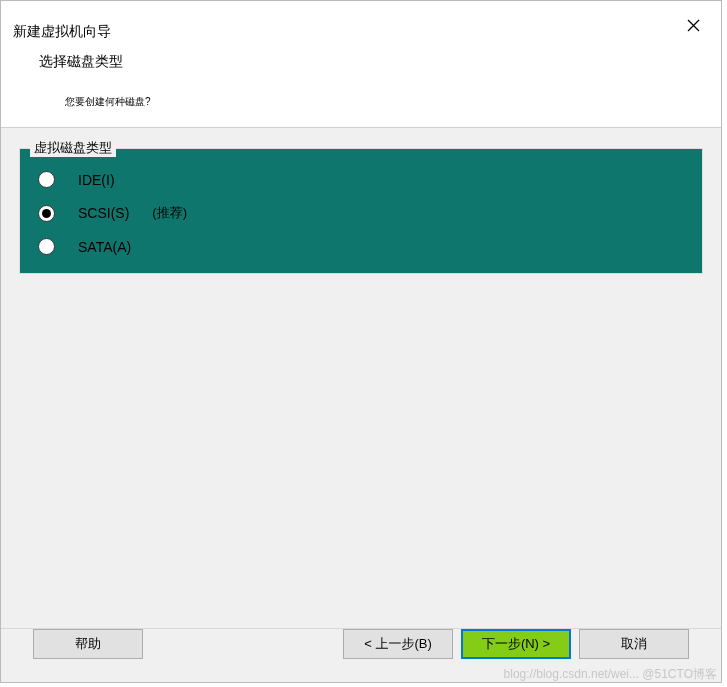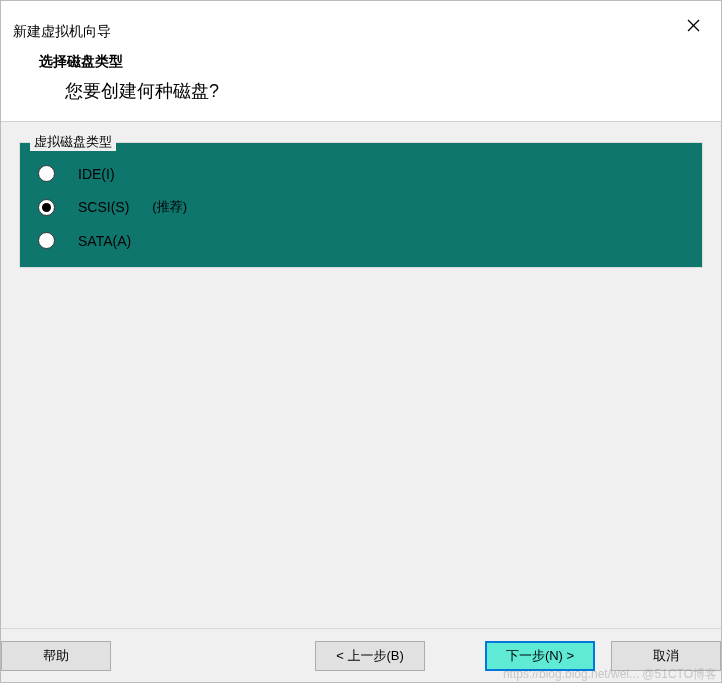--- a/index.html
+++ b/index.html
@@ -42,26 +42,26 @@
       cursor: pointer;
       font-size: 14px;
     }
     .close-btn svg { width: 13px; height: 13px; }
     .header-area {
       padding: 12px 16px 18px 38px;
       background: #fff;
     }
     .header-title {
       font-size: 14px;
-      font-weight: bold;
-      color: #000;
-      margin-bottom: 8px;
+      font-weight: normal;
+      color: #000;
+      margin-bottom: 24px;
     }
     .header-subtitle {
-      font-size: 18px;
+      font-size: 10px;
       color: #000;
       padding-left: 26px;
     }
     .divider {
       height: 1px;
       background: #d0d0d0;
     }
     .content-area {
       flex: 1;
       background: #f0f0f0;
@@ -118,42 +118,41 @@
     }
     .radio-hint {
       font-size: 13px;
       color: #000;
     }
     .button-bar {
       height: 54px;
       background: #f0f0f0;
       border-top: 1px solid #d8d8d8;
       display: flex;
-      align-items: center;
-      padding: 0 0;
-      gap: 16px;
+      align-items: flex-start;
+      padding: 0 32px;
+      gap: 8px;
     }
     .spacer { flex: 1; }
     .btn {
       height: 30px;
       min-width: 110px;
       border: 1px solid #adadad;
       background: #e1e1e1;
       font-size: 13px;
       color: #000;
       cursor: pointer;
       display: flex;
       align-items: center;
       justify-content: center;
       font-family: inherit;
     }
     .btn.default {
       border: 2px solid #0078d7;
-      background: #5eead4;
-      margin-left: 44px;
+      background: #84cc16;
     }
     .btn-help { min-width: 110px; }
     .watermark {
       position: absolute;
       bottom: 4px;
       right: 10px;
       font-size: 12px;
       color: rgba(120,120,120,0.35);
       pointer-events: none;
     }
@@ -211,13 +210,13 @@
   <div class="button-bar">
     <button class="btn btn-help">帮助</button>
     <div class="spacer"></div>
     <button class="btn">&lt; 上一步(B)</button>
     <button class="btn default">下一步(N) &gt;</button>
     <button class="btn">取消</button>
   </div>
 
 </div>
 
-<div class="watermark">https://blog.blog.net/wei... @51CTO博客</div>
+<div class="watermark">blog://blog.csdn.net/wei... @51CTO博客</div>
 
 </body></html>

